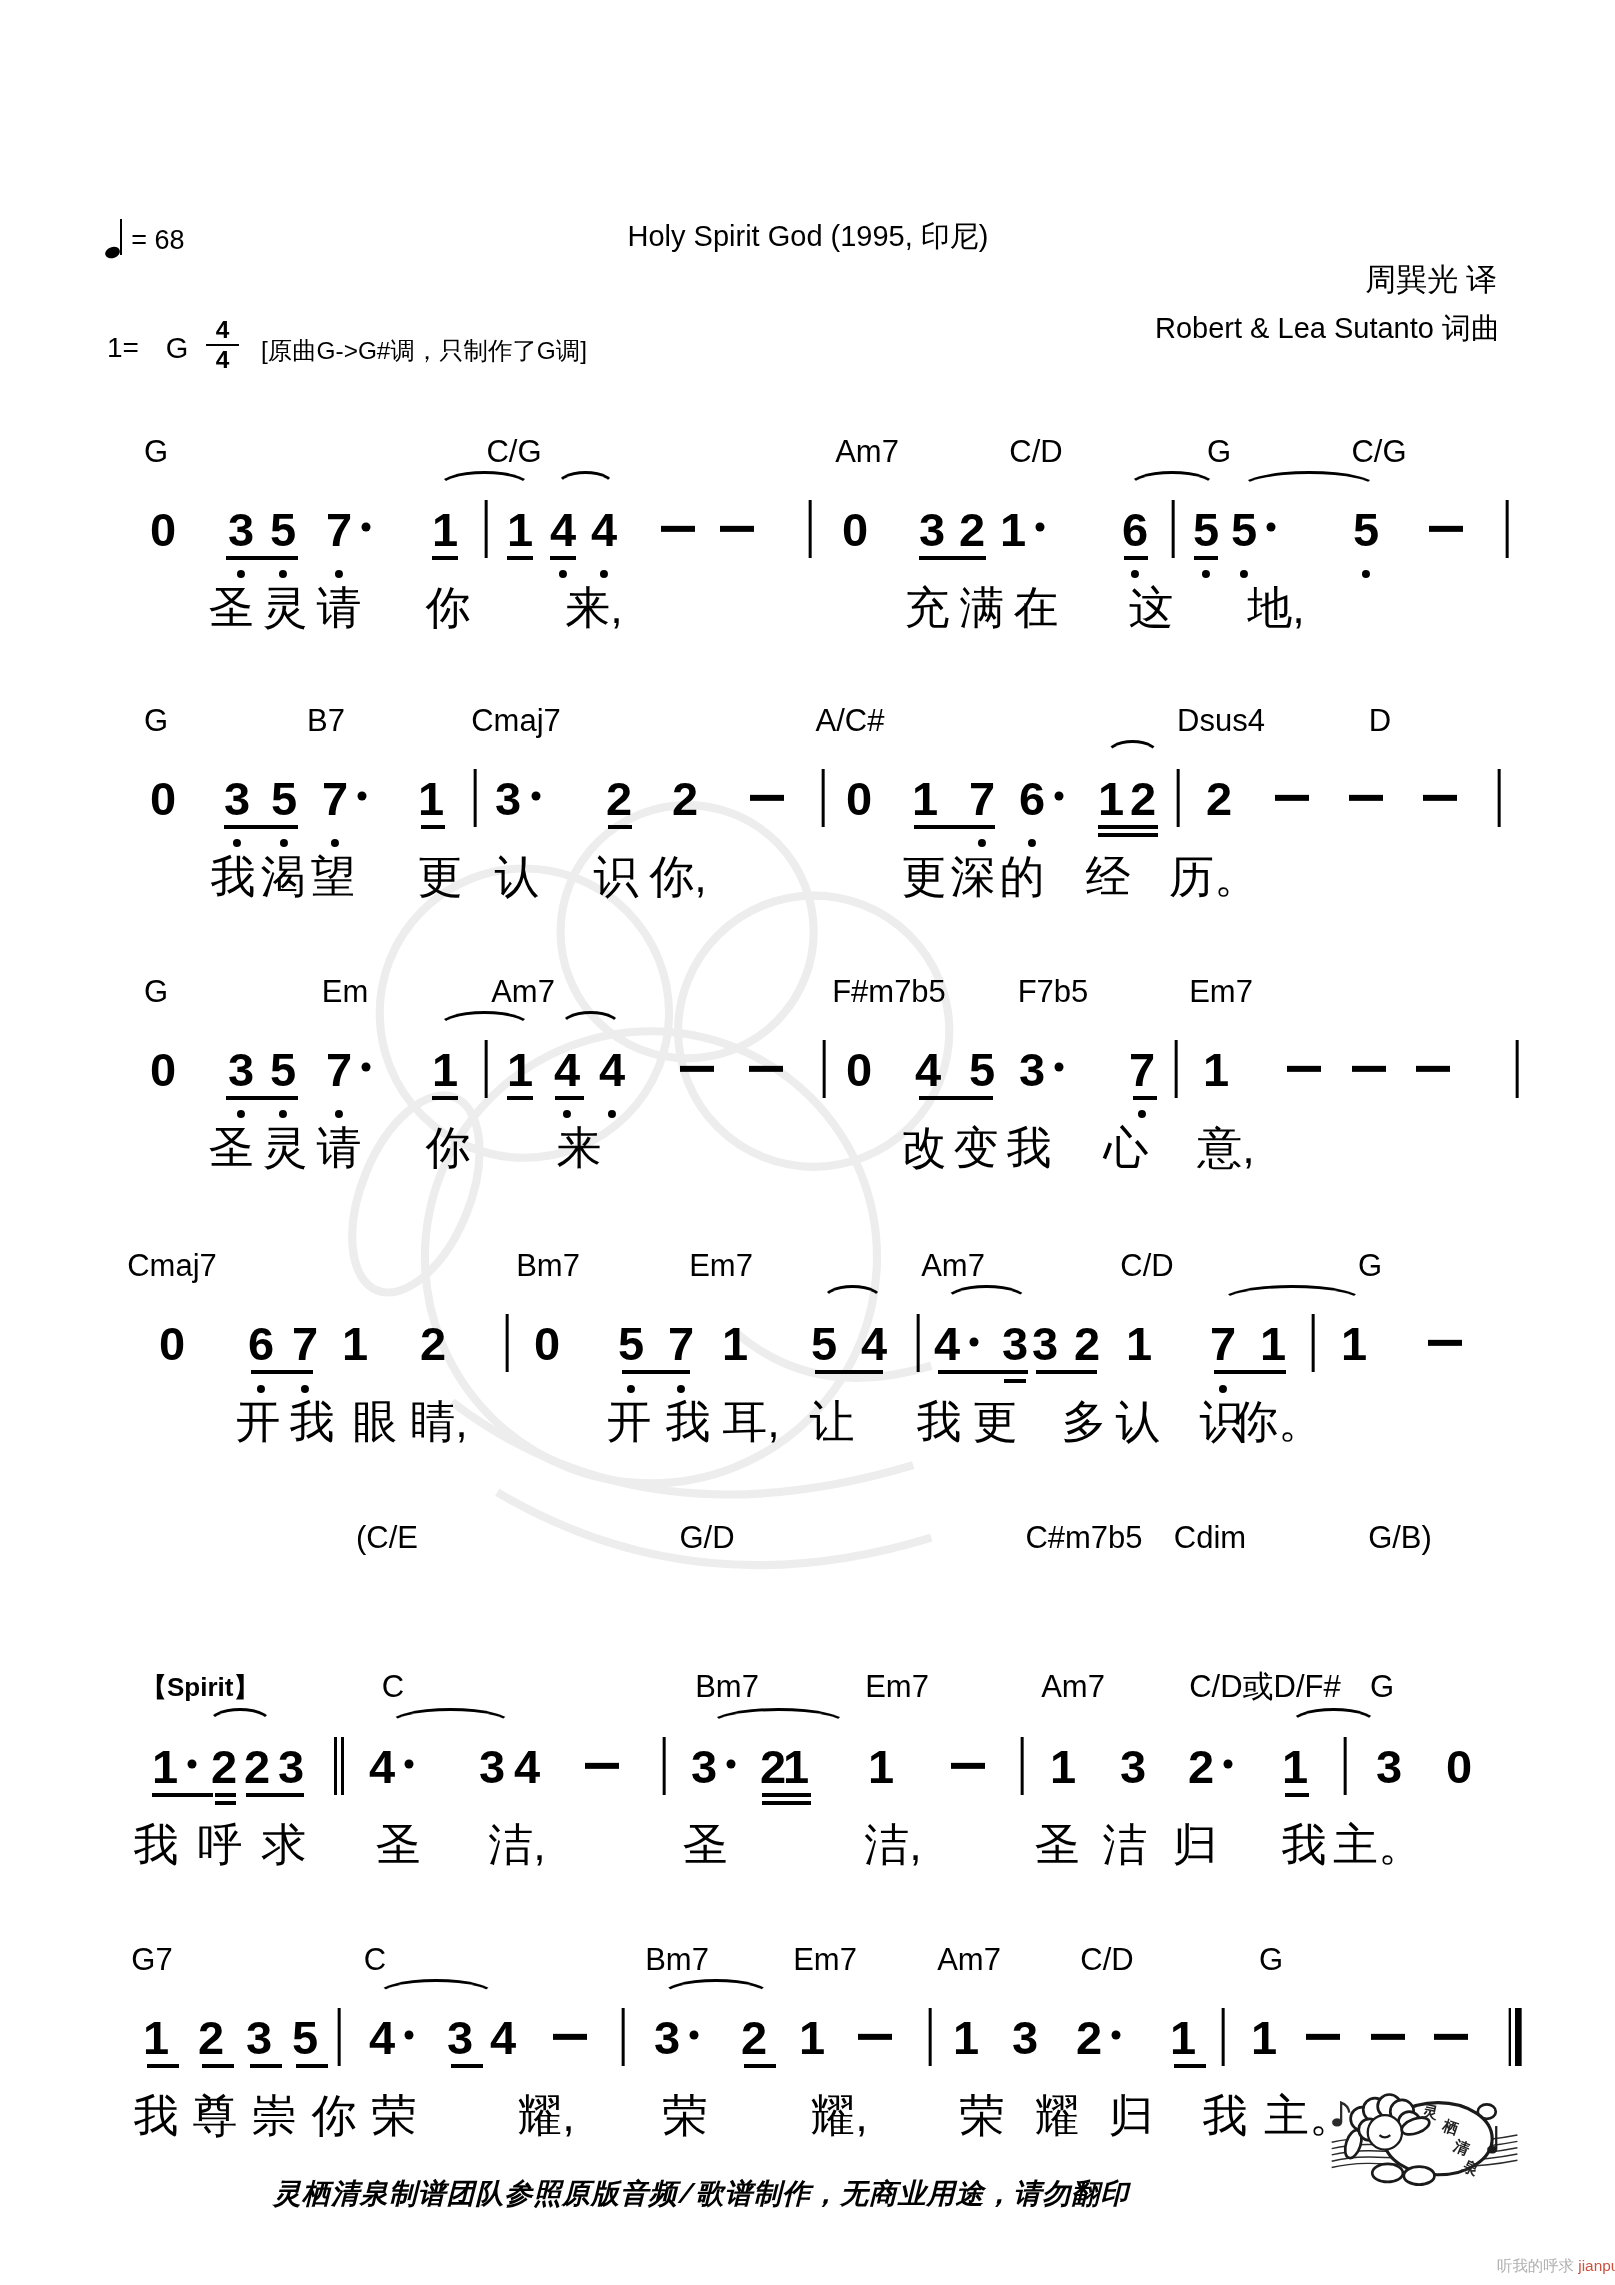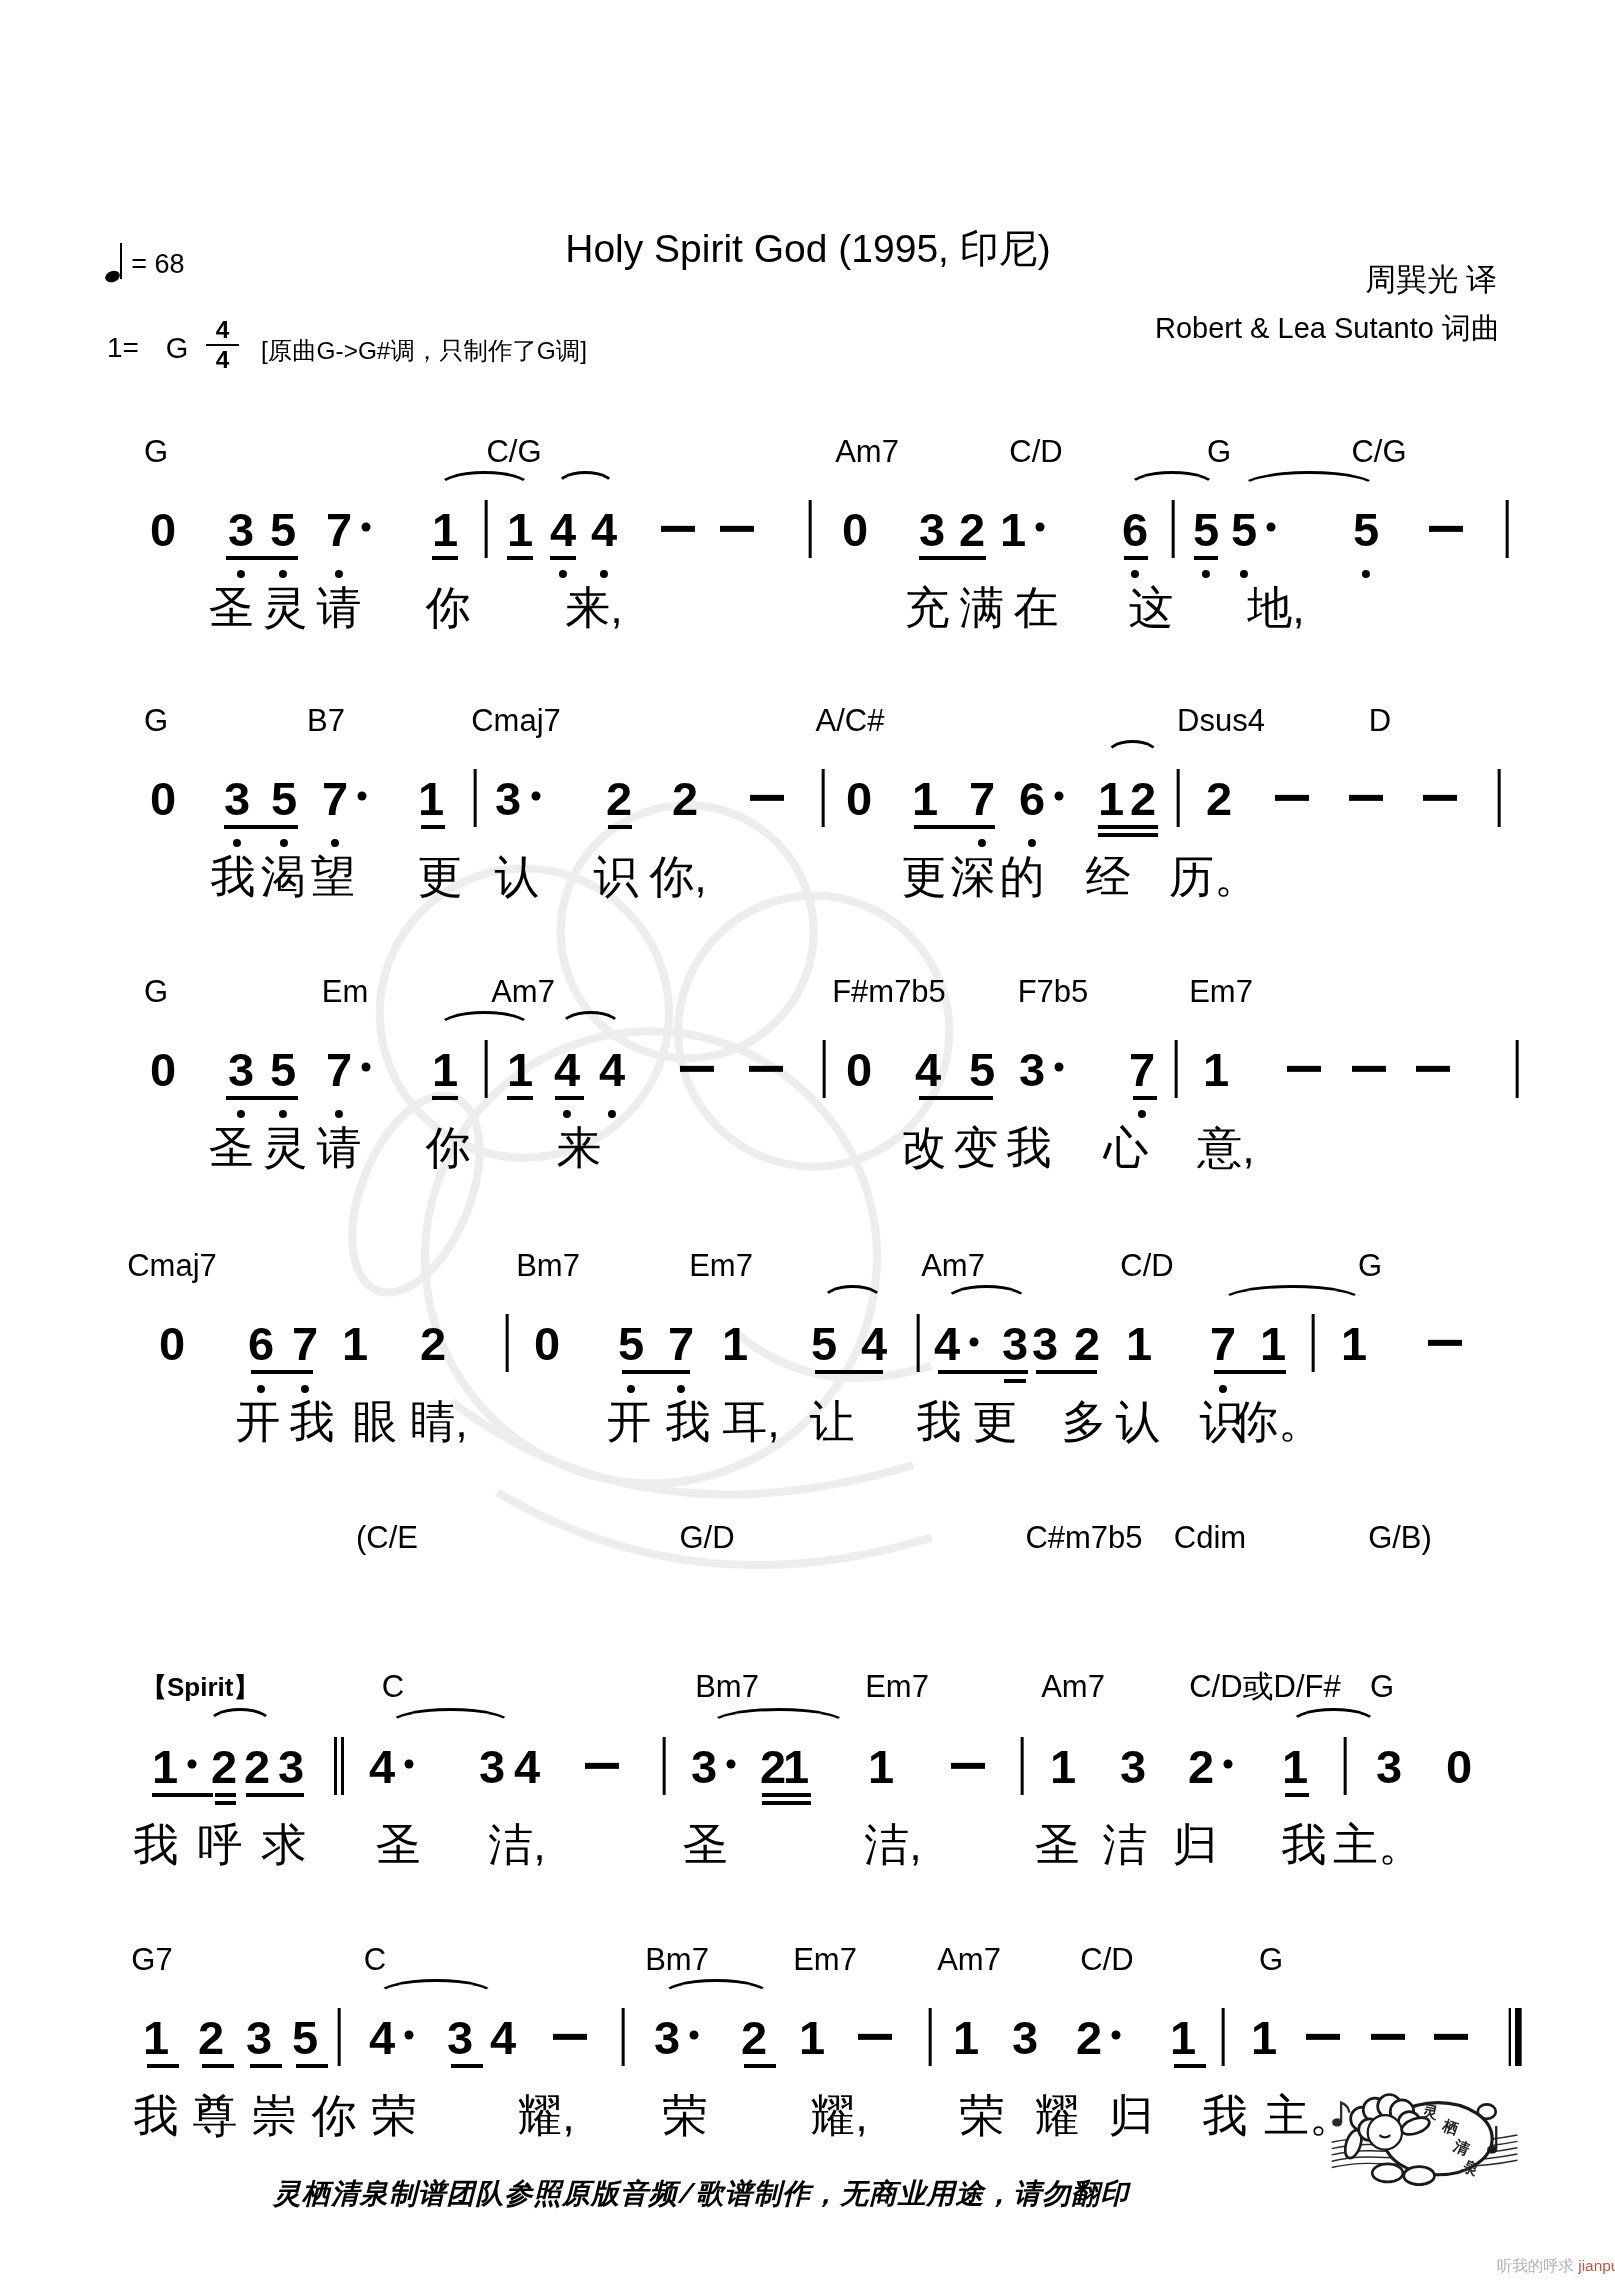--- a/index.html
+++ b/index.html
@@ -2,28 +2,28 @@
 <html style="font-size:14.5px"><head>
 <meta charset="utf-8">
 <style>
   html,body{margin:0;padding:0;background:#fff;}
   #page{position:relative;width:1616px;height:2285px;background:#ffffff;overflow:hidden;
         font-family:"Liberation Sans",sans-serif;color:#000;}
   
   .title{position:absolute;left:585px;top:109px;transform:translate(-50%,0);
          font-size:54px;font-weight:700;letter-spacing:1.8px;white-space:nowrap;}
   .sub-en{position:absolute;left:808px;top:237px;transform:translate(-50%,-50%);
-          font-size:39px;white-space:nowrap;margin-top:12px;}
+          font-size:29px;white-space:nowrap;}
   .sub-src{position:absolute;left:796px;top:284px;transform:translate(-50%,-50%);
            font-size:31px;font-family:"Liberation Serif",serif;white-space:nowrap;}
   .credit1{position:absolute;right:119px;top:280px;transform:translateY(-50%);
            font-size:31px;font-family:"Liberation Serif",serif;white-space:nowrap;}
   .credit2{position:absolute;right:116px;top:329px;transform:translateY(-50%);
            font-size:29px;white-space:nowrap;}
-  .tempo{position:absolute;left:105px;top:217px;height:47px;margin-top:24px;}
+  .tempo{position:absolute;left:105px;top:217px;height:47px;}
   .qnote{display:inline-block;position:relative;width:19px;height:43px;vertical-align:bottom;}
   .qnote:before{content:"";position:absolute;left:0;bottom:1.8px;width:15.4px;height:11px;
                 background:#000;border-radius:50%;transform:rotate(-20deg);}
   .qnote:after{content:"";position:absolute;right:1.8px;top:1.8px;width:2.7px;height:36px;background:#000;}
   .tempo-eq{font-size:27px;vertical-align:bottom;line-height:40px;padding-left:7.2px;}
   .key-prefix{position:absolute;left:107px;top:348px;transform:translateY(-50%);font-size:28px;}
   .key-letter{position:absolute;left:177px;top:348px;transform:translate(-50%,-50%);font-size:29px;}
   .meter{position:absolute;left:206px;top:318px;width:33px;text-align:center;line-height:1;}
   .meter div{font-size:24.4px;font-weight:700;}
   .meter .m-top{border-bottom:2.7px solid #000;padding-bottom:1.8px;}

